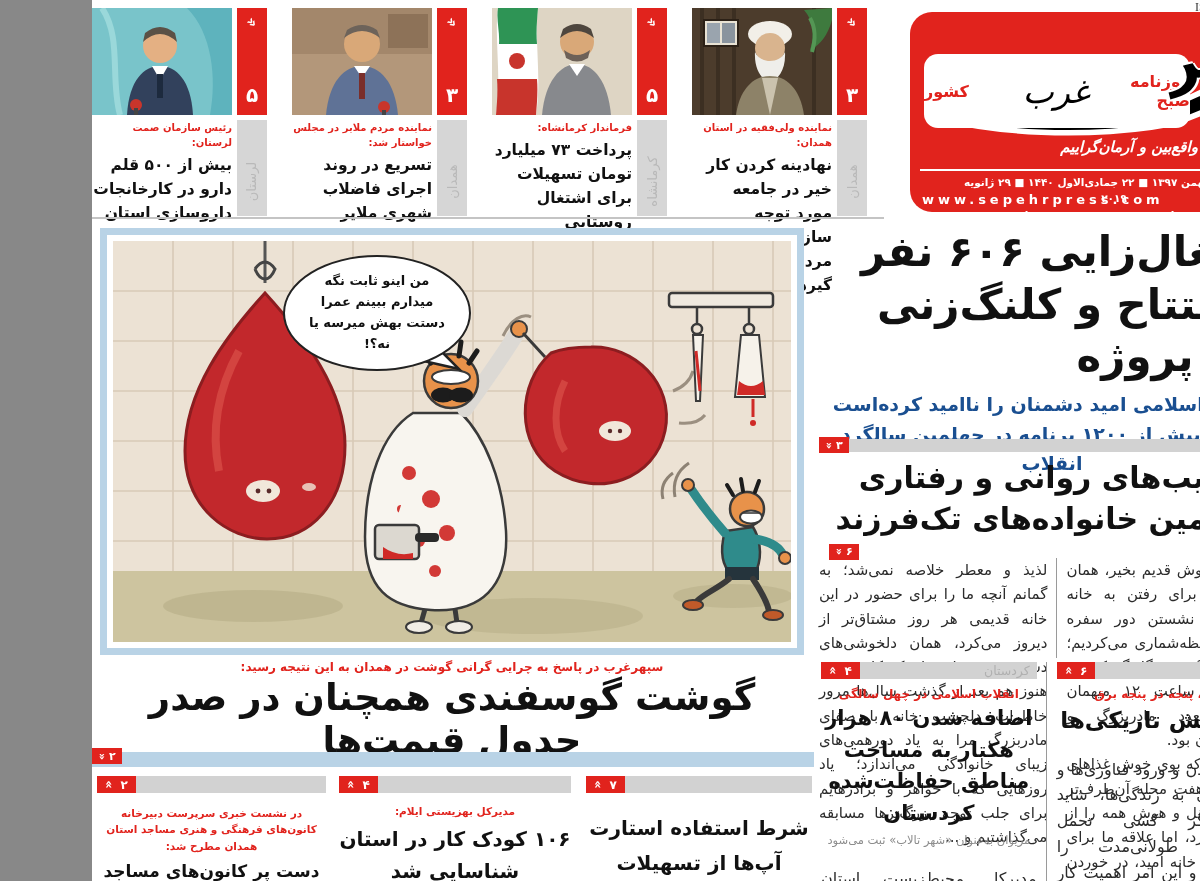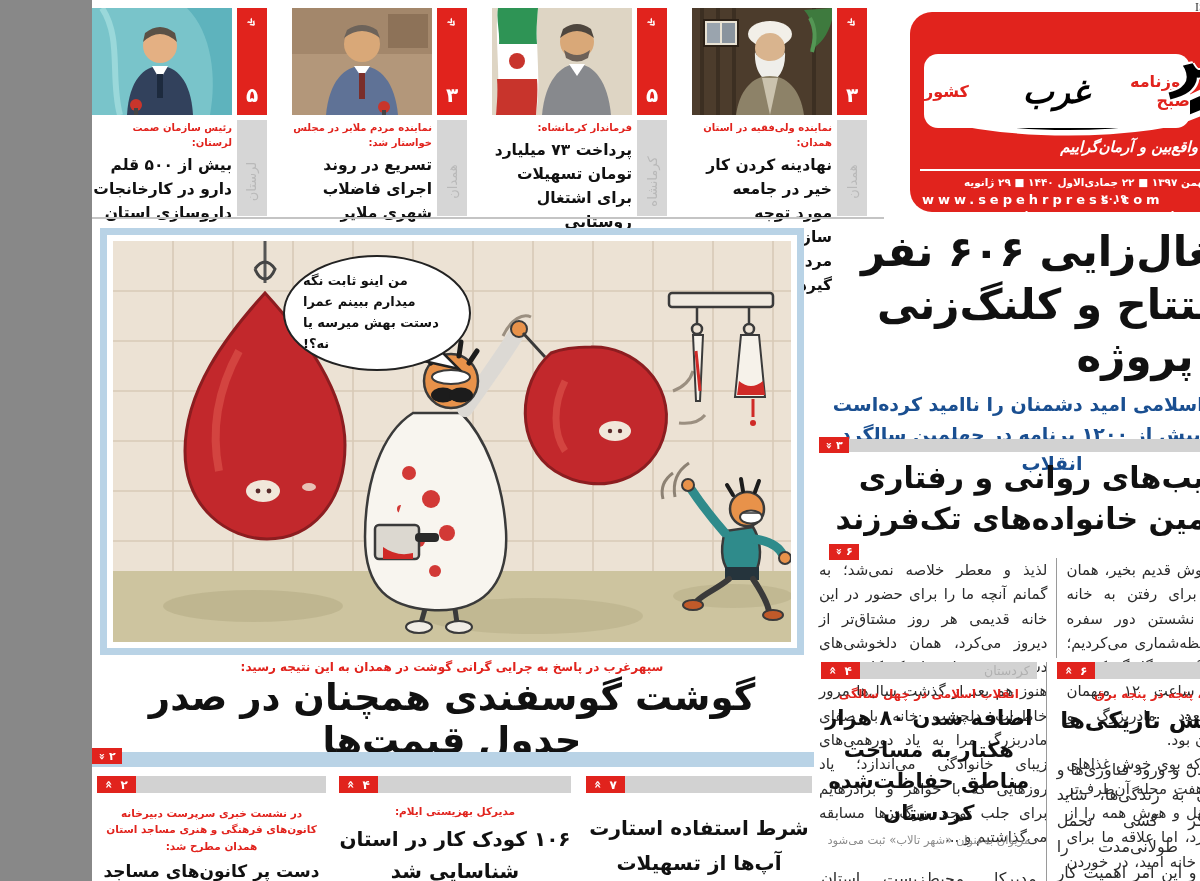--- a/index.html
+++ b/index.html
@@ -32,40 +32,40 @@
   .strip-divider{position:absolute;left:0;top:217px;width:792px;height:2px;background:#c4c4c4;}
 
   
   .issn{position:absolute;top:0;left:1020px;width:176px;text-align:right;direction:ltr;
         font-family:"Liberation Serif","DejaVu Serif",serif;font-size:12px;color:#333;}
   .masthead{position:absolute;left:818px;top:12px;width:378px;height:200px;background:var(--red);
         border-radius:22px;overflow:hidden;}
   .mh-whitebox{position:absolute;left:14px;top:42px;width:266px;height:74px;background:#fff;
         border-radius:14px;display:flex;align-items:center;justify-content:center;gap:7px;direction:rtl;}
   .mh-sub-pre,.mh-sub-suf{color:var(--red);font-weight:bold;font-size:16px;}
-  .mh-sub-big{color:#000;font-weight:bold;font-size:33px;font-style:italic;line-height:1;margin-left:47px;}
+  .mh-sub-big{color:#000;font-weight:normal;font-size:33px;font-style:italic;line-height:1;margin-left:47px;}
   .mh-swoosh{position:absolute;inset:0;pointer-events:none;}
   .mh-logoword{position:absolute;top:6px;left:252px;font-size:58px;font-weight:bold;color:#000;
         transform:rotate(-14deg);line-height:1;
         text-shadow:2px 0 0 #fff,-2px 0 0 #fff,0 2px 0 #fff,0 -2px 0 #fff,2px 2px 0 #fff,-2px -2px 0 #fff;}
   .mh-tagline{position:absolute;left:128px;top:126px;width:200px;text-align:center;color:#fff;
         font-size:15px;font-style:italic;font-weight:bold;}
   .mh-line{position:absolute;left:10px;right:10px;top:157px;height:2px;background:#fff;}
   .mh-dates{position:absolute;left:40px;right:10px;top:162px;text-align:center;color:#fff;
         font-size:10.5px;font-weight:bold;line-height:1.55;}
   .mh-url{position:absolute;left:12px;bottom:5px;color:#fff;font-weight:bold;font-size:13px;
         letter-spacing:4px;direction:ltr;}
 
   
   .cartoon-box{position:absolute;left:8px;top:228px;width:704px;height:427px;background:#fff;
         border:7px solid var(--lblue);padding:6px;}
   .cartoon-inner{position:relative;width:678px;height:401px;overflow:hidden;background:#ece2d4;}
   .bubble{position:absolute;left:170px;top:14px;width:188px;height:116px;background:#fff;
         border:2.5px solid #222;border-radius:50%;display:flex;align-items:center;justify-content:center;
-        text-align:left;font-size:13px;font-weight:bold;color:#111;line-height:1.6;padding:12px 18px;}
+        text-align:center;font-size:13px;font-weight:bold;color:#111;line-height:1.6;padding:12px 18px;}
   .cart-kicker{position:absolute;left:8px;top:660px;width:704px;text-align:center;color:var(--red);
         font-size:12px;font-weight:bold;}
   .cart-head{position:absolute;left:8px;top:676px;width:704px;text-align:center;color:var(--ink);
         font-size:37px;font-weight:bold;letter-spacing:-.5px;}
   .bluebar{position:absolute;left:0;top:752px;width:722px;height:15px;background:var(--lblue);}
   .mtab{display:inline-flex;align-items:center;gap:4px;background:var(--red);color:#fff;
         height:16px;padding:0 6px;font-size:11px;font-weight:bold;direction:ltr;}
   .tab2-onbar{position:absolute;left:0;top:748px;}
 
   

